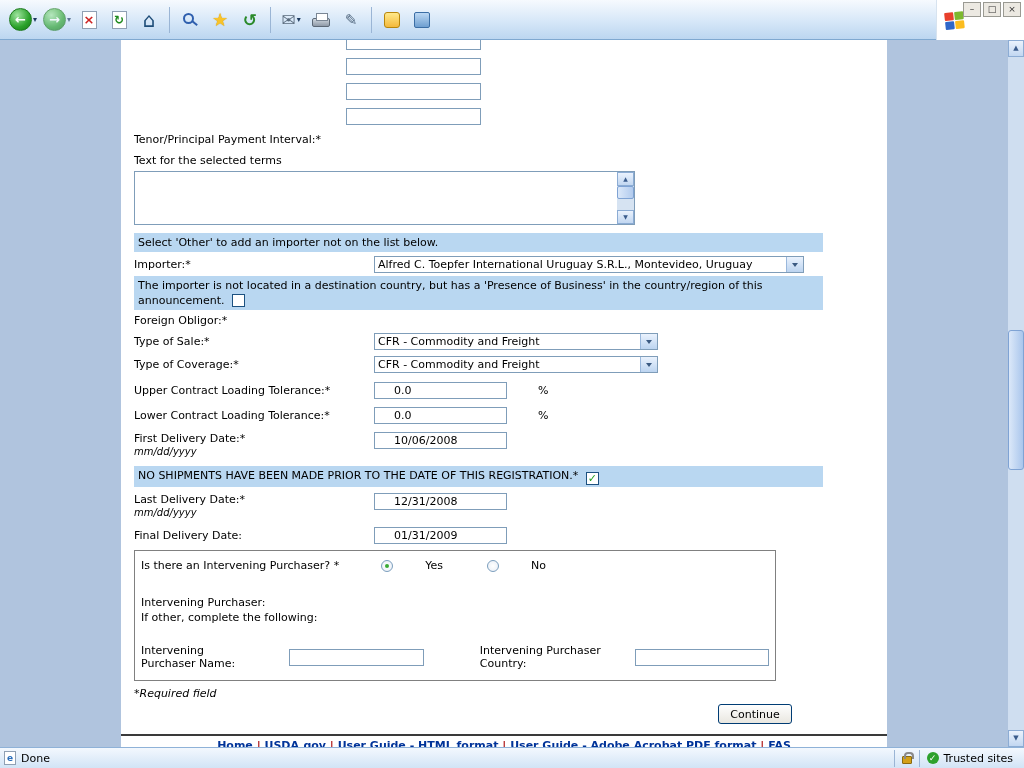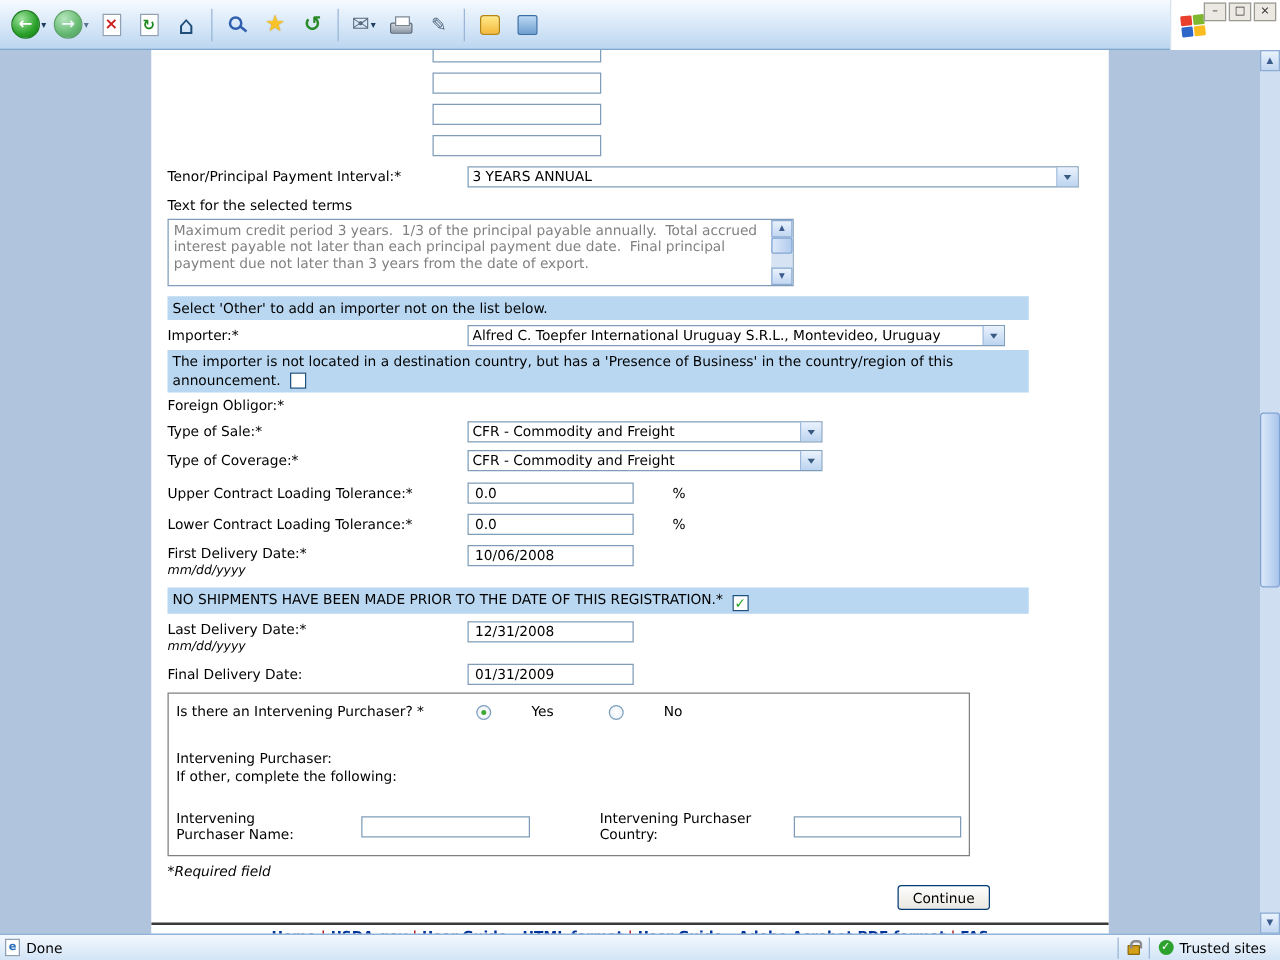--- a/index.html
+++ b/index.html
@@ -51,21 +51,21 @@
   .row.top{align-items:flex-start;}
   .lbl{flex:0 0 212px;}
   .lbl2{flex:0 0 144px;}
   .plain{margin-left:0;}
   .hint{font-size:10px;font-style:italic;}
   .mt2{margin-top:2px;}.mt3{margin-top:3px;}.mt4{margin-top:4px;}.mt6{margin-top:6px;}
   .mt7{margin-top:8px;}.mt8{margin-top:8px;}.mt9{margin-top:9px;}
   .mt20{margin-top:20px;}.mt24{margin-top:24px;}
   .ml4{margin-left:4px;}.ml6{margin-left:6px;}.ml10{margin-left:10px;padding-left:18px;}.ml14{margin-left:14px;}.ml16{margin-left:16px;}
 
-  .tin{height:17px;border:1px solid #7f9db9;background:#fff;font:11px "DejaVu Sans","Liberation Sans",sans-serif;padding:1px 5px;color:#000;}
+  .tin{height:17px;border:1px solid #7f9db9;background:#fff;font:11px "DejaVu Sans","Liberation Sans",sans-serif;padding:1px 19px;color:#000;}
   .w135{width:135px;}.w134{width:134px;}.w133{width:133px;}
   .w489{width:489px;}.w430{width:430px;}.w477{width:477px;}.w242{width:284px;}.w377{width:377px;}.w689{width:689px;}
 
   .blanks{padding-left:212px;}
   .blanks .tin{display:block;}
   .blanks .first{margin-top:-7px;}
   .blanks .tin + .tin{margin-top:8px;}
 
   .combo{height:17px;border:1px solid #7f9db9;background:#fff;display:flex;align-items:center;position:relative;padding:0 20px 0 3px;cursor:default;}
   .ctext{overflow:hidden;white-space:nowrap;}
@@ -192,29 +192,24 @@
 
       <div class="blanks">
         <input class="tin w135 first" value="" style="">
         <input class="tin w135" value="" style="">
         <input class="tin w135" value="" style="">
         <input class="tin w135" value="" style="">
       </div>
 
       <div class="row mt8">
         <span class="lbl">Tenor/Principal Payment Interval:*</span>
-        <div class="combo w489">
-          <span class="ctext">3 YEARS ANNUAL</span>
-          <span class="cb-arrow"></span>
-        </div>
       </div>
 
       <div class="plain mt8">Text for the selected terms</div>
       <div class="terms mt4">
-        <div class="terms-text">Maximum credit period 3 years.  1/3 of the principal payable annually.  Total accrued interest payable not later than each principal payment due date.  Final principal payment due not later than 3 years from the date of export.</div>
         <div class="mini-scroll">
           <div class="ms-arrow">▲</div>
           <div class="ms-thumb"></div>
           <div class="ms-arrow msd">▼</div>
         </div>
       </div>
 
       <div class="hl w689 mt8">Select 'Other' to add an importer not on the list below.</div>
 
       <div class="row mt4">

